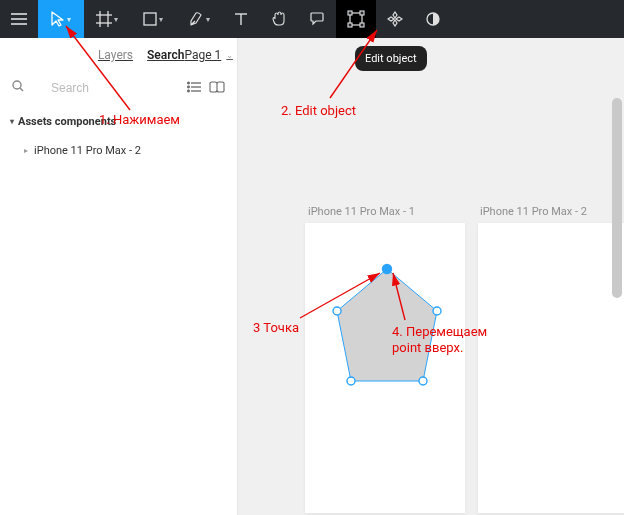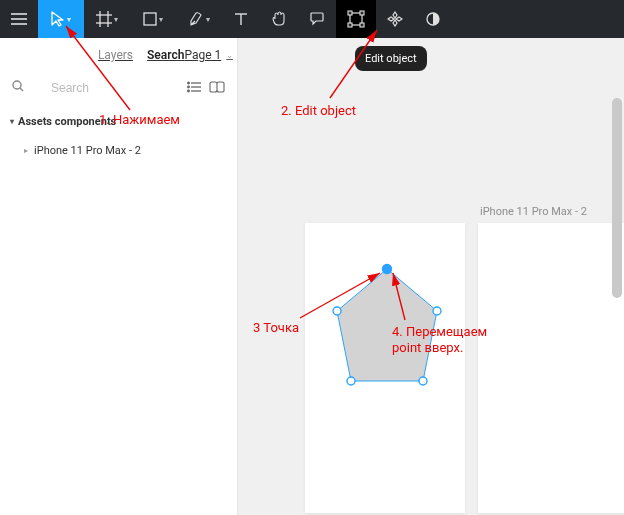--- a/index.html
+++ b/index.html
@@ -344,20 +344,21 @@
     <span class="tri">▾</span>
     <span>Assets components</span>
   </div>
   <div class="panel-item">
     <span class="tri" style="font-size:8px;color:#999">▸</span>
     <span>iPhone 11 Pro Max - 2</span>
   </div>
 </div>
 
 <div class="canvas">
+  <div class="artboard-label ab1-label">iPhone 11 Pro Max - 1</div>
   <div class="artboard ab1">
     <svg class="shape-svg" width="120" height="130">
       <polygon class="shape-poly" points="60,6 110,48 96,118 24,118 10,48"></polygon>
       <circle class="node solid" cx="60" cy="6" r="4.5"></circle>
       <circle class="node" cx="110" cy="48" r="4"></circle>
       <circle class="node" cx="96" cy="118" r="4"></circle>
       <circle class="node" cx="24" cy="118" r="4"></circle>
       <circle class="node" cx="10" cy="48" r="4"></circle>
     </svg>
   </div>

